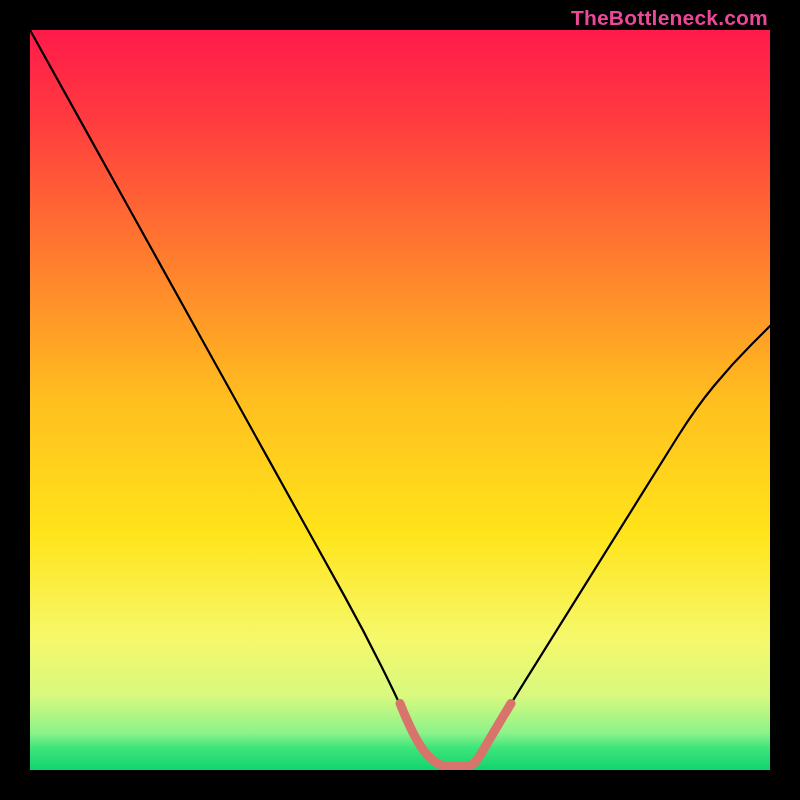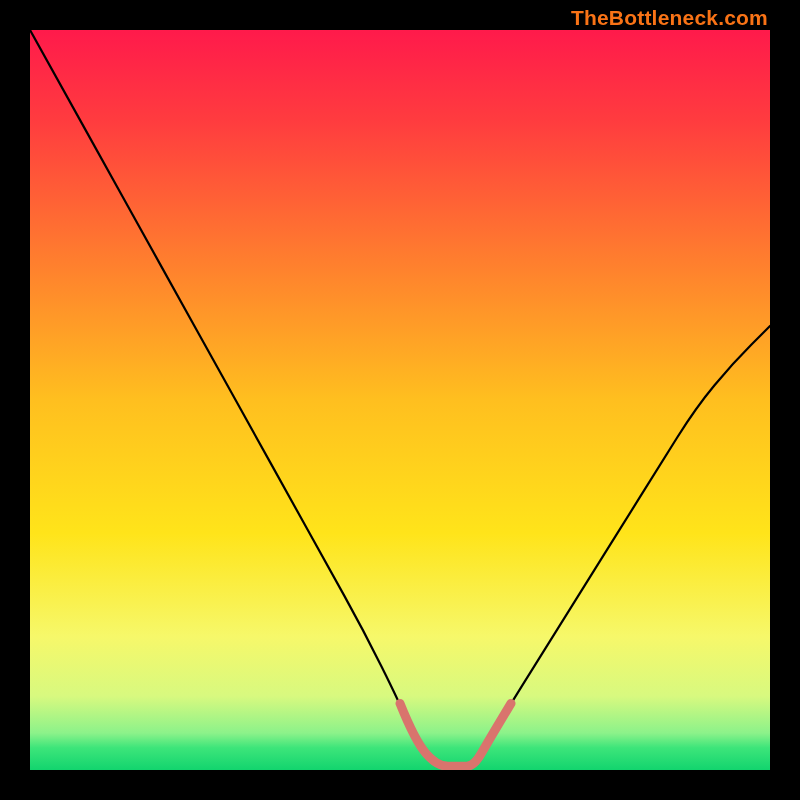--- a/index.html
+++ b/index.html
@@ -38,21 +38,21 @@
     position: absolute;
     left: 0;
     top: 0;
     width: 100%;
     height: 100%;
   }
   .watermark {
     position: absolute;
     top: 6px;
     right: 32px;
-    color: #f97316;
+    color: #ec4899;
     font-size: 21px;
     font-weight: 600;
     letter-spacing: 0.2px;
   }
 </style>
 </head>
 <body>
 
 <div class="frame">
 

